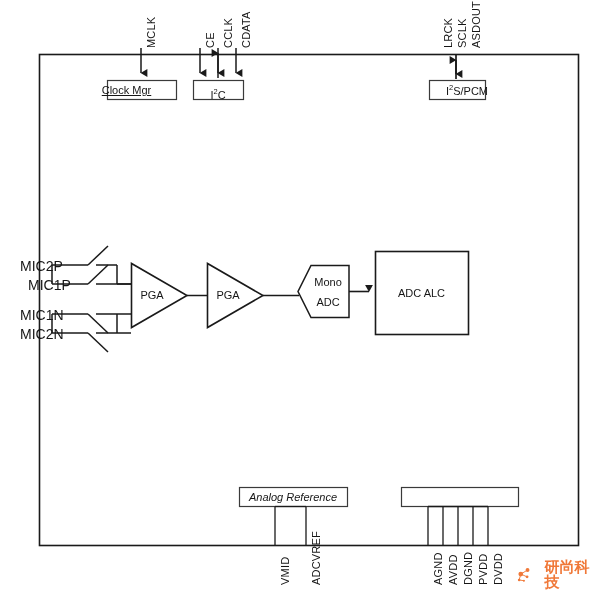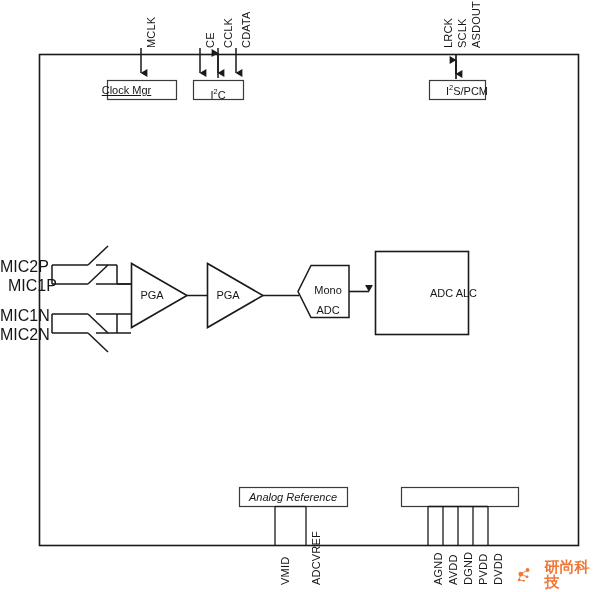--- a/index.html
+++ b/index.html
@@ -36,24 +36,25 @@
   .boxlabel {
     position: absolute;
     font-size: 11px;
     color: #161616;
     white-space: nowrap;
     text-align: center;
     line-height: 1.15;
   }
   .miclabel {
     position: absolute;
-    font-size: 16px;
+    font-size: 14px;
     color: #161616;
     white-space: nowrap;
-    text-align: center;
+    text-align: left;
+    margin-left: 20px;
   }
   .sup { font-size: 7.5px; vertical-align: super; }
   .wm {
     position: absolute;
     left: 516px;
     top: 560px;
     display: flex;
     align-items: center;
     gap: 12px;
   }
@@ -197,23 +198,23 @@
 
   <div class="miclabel" style="left:0px; top:258px; width:48px;">MIC2P</div>
   <div class="miclabel" style="left:8px; top:277px; width:48px;">MIC1P</div>
   <div class="miclabel" style="left:0px; top:307px; width:48px;">MIC1N</div>
   <div class="miclabel" style="left:0px; top:326px; width:48px;">MIC2N</div>
 
   <div class="boxlabel" style="left:131px; top:289px; width:42px;">PGA</div>
 
   <div class="boxlabel" style="left:207px; top:289px; width:42px;">PGA</div>
 
-  <div class="boxlabel" style="left:306px; top:276px; width:44px;margin-top:8px;"><span>Mono</span><br><span style="display:inline-block; margin-top:7px;text-align:right;">ADC</span></div>
-
-  <div class="boxlabel" style="left:375px; top:287px; width:93px;padding-left:32px;">ADC ALC</div>
+  <div class="boxlabel" style="left:306px; top:276px; width:44px;"><span>Mono</span><br><span style="display:inline-block; margin-top:7px;text-align:right;">ADC</span></div>
+
+  <div class="boxlabel" style="left:375px; top:287px; width:93px;">ADC ALC</div>
 
   <div class="boxlabel" style="left:239px; top:491px; width:108px;font-style:italic;">Analog Reference</div>
 
 
   <div class="lbl vlabel" style="left:280px; top:585px; transform: rotate(-90deg);">VMID</div>
   <div class="lbl vlabel" style="left:311px; top:585px; transform: rotate(-90deg);">ADCVREF</div>
 
   <div class="lbl vlabel" style="left:433px; top:585px; transform: rotate(-90deg);">AGND</div>
   <div class="lbl vlabel" style="left:448px; top:585px; transform: rotate(-90deg);">AVDD</div>
   <div class="lbl vlabel" style="left:463px; top:585px; transform: rotate(-90deg);">DGND</div>

